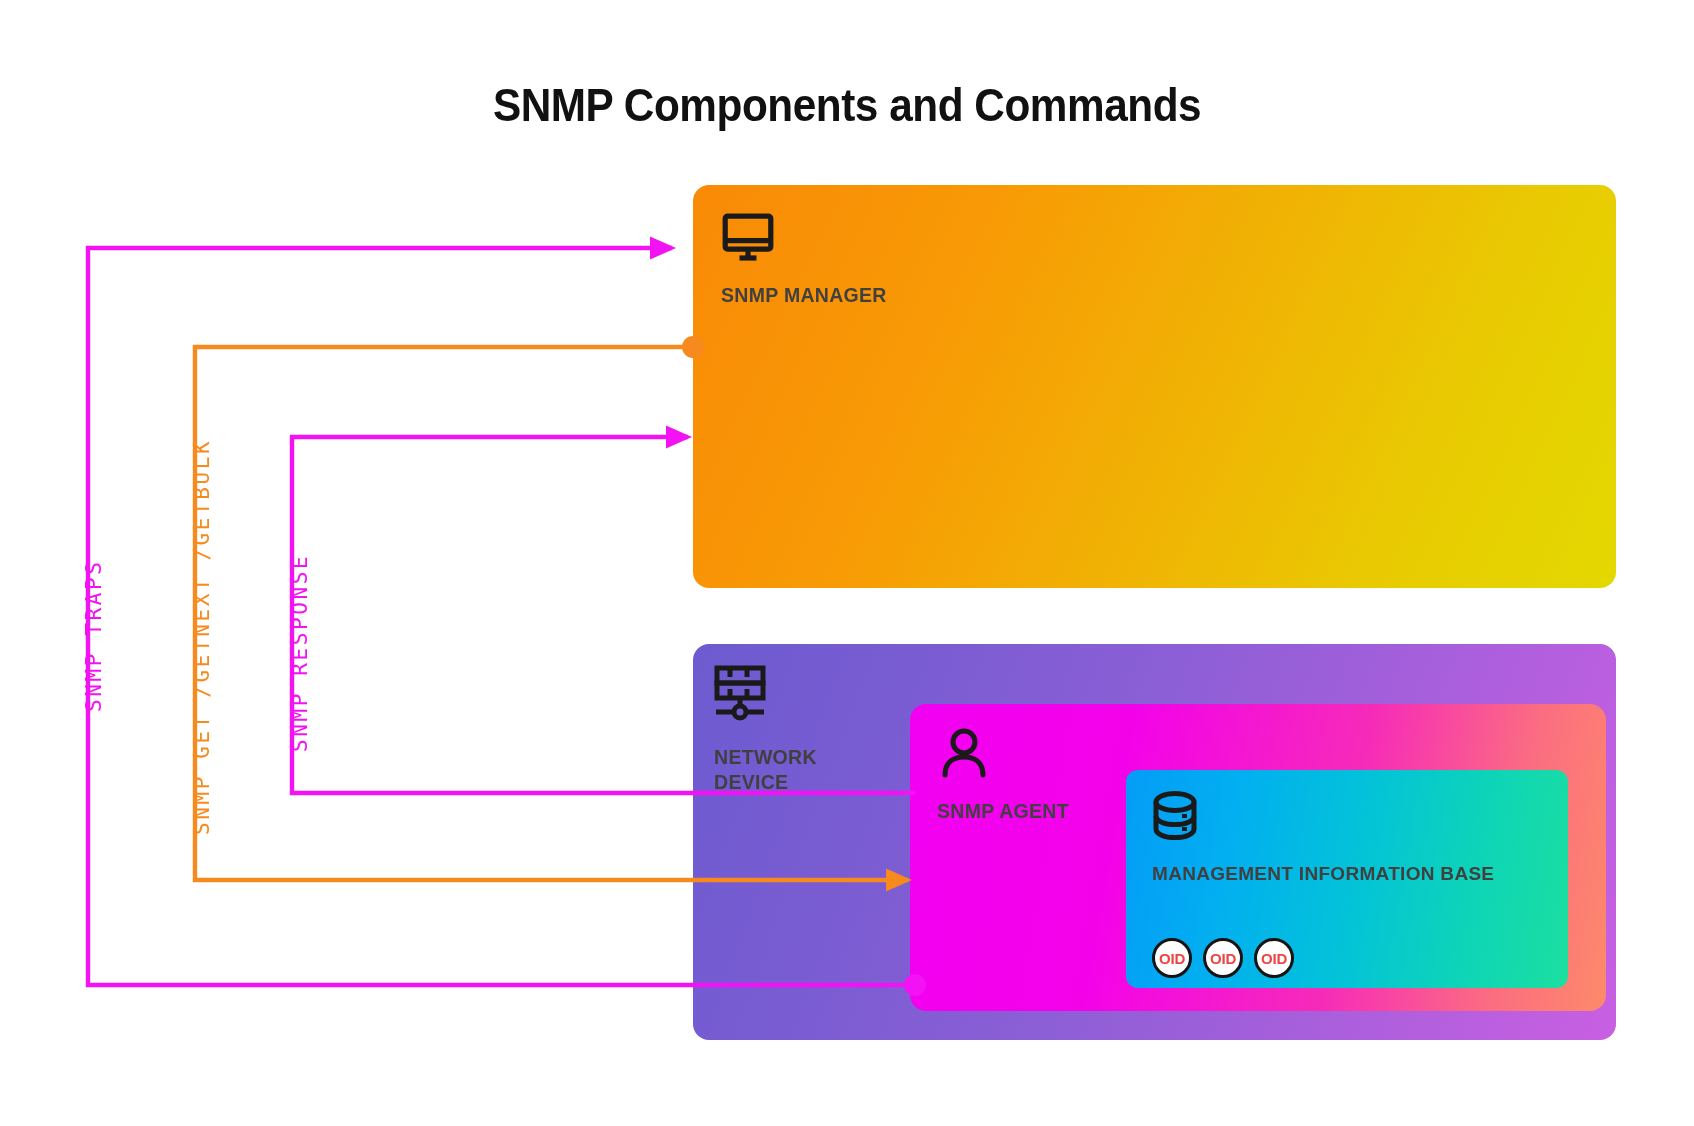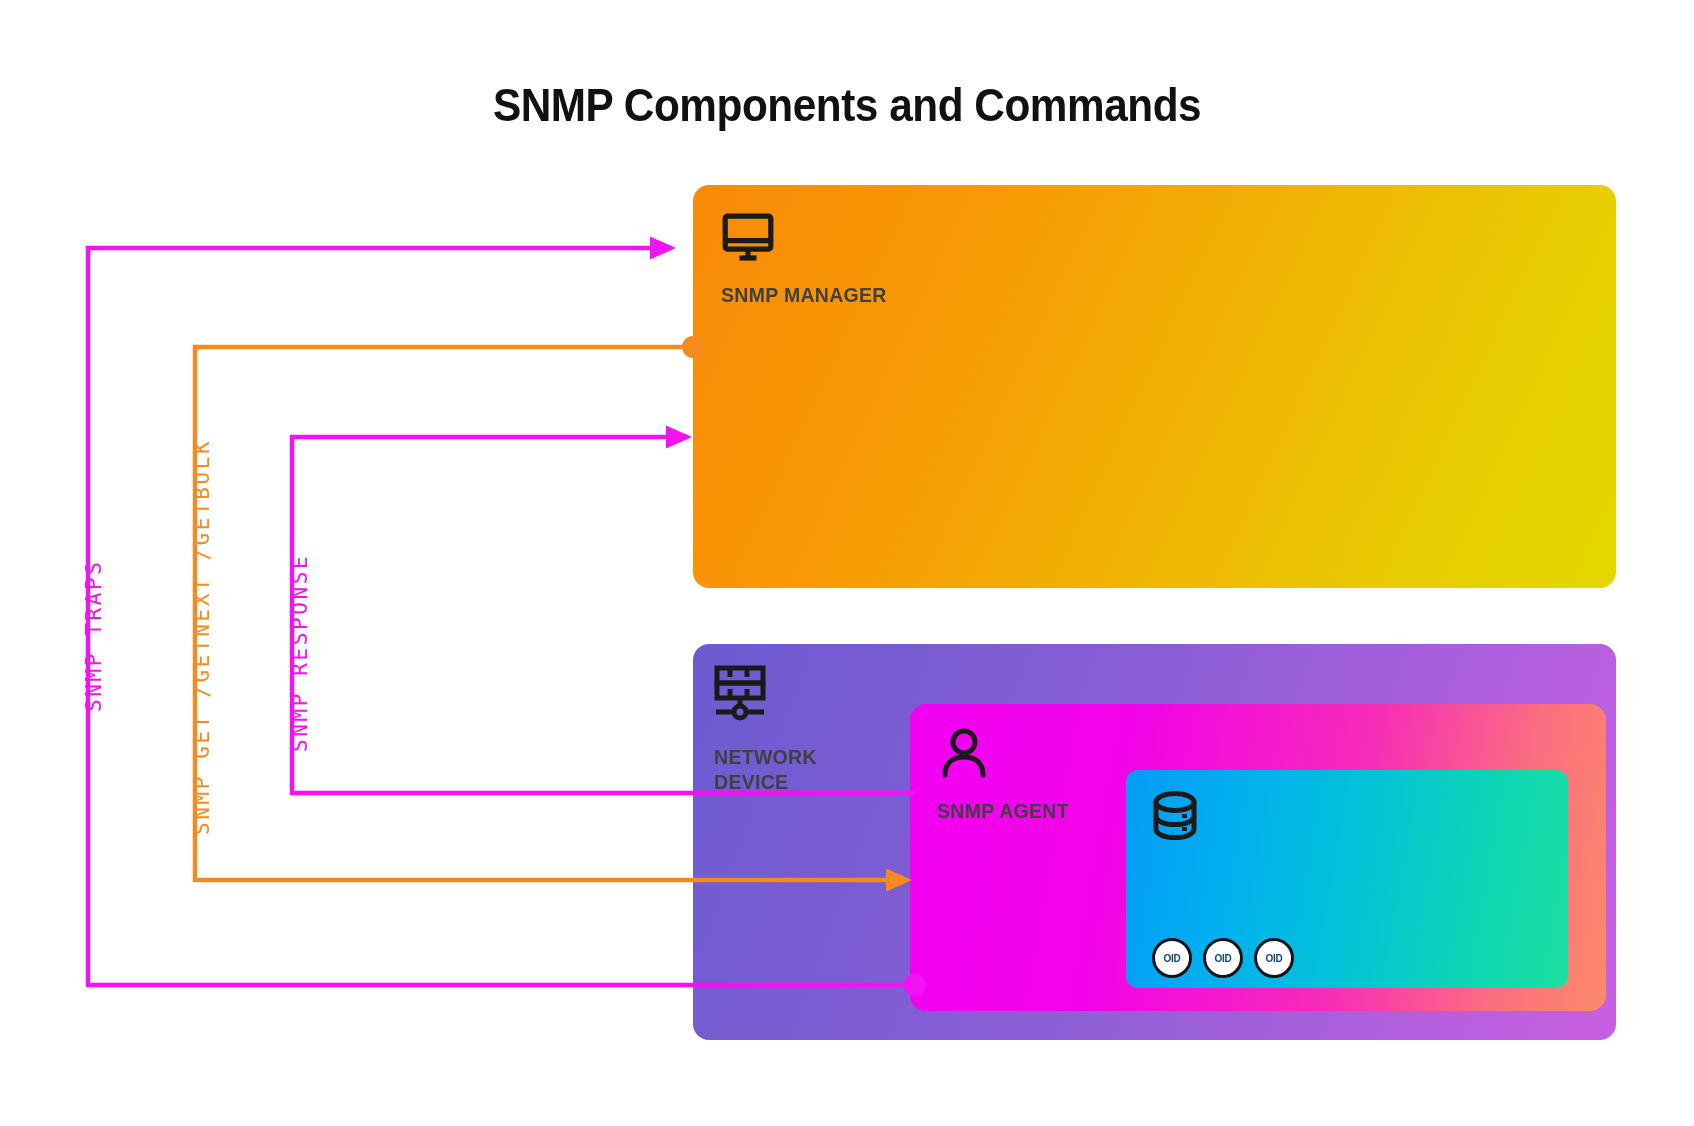--- a/index.html
+++ b/index.html
@@ -118,22 +118,22 @@
     width: 40px;
     height: 40px;
     border-radius: 50%;
     background: #FFFFFF;
     border: 3.2px solid #141414;
     display: flex;
     align-items: center;
     justify-content: center;
     font-family: "Liberation Sans", sans-serif;
     font-weight: bold;
-    font-size: 10px;
-    color: #0c4a6e;
+    font-size: 15px;
+    color: #ef4444;
     box-sizing: border-box;
     letter-spacing: -0.2px;
   }
 
   
   #connectors {
     position: absolute;
     left: 0; top: 0;
     width: 1694px;
     height: 1126px;
@@ -214,20 +214,21 @@
   <div class="panel" id="mib-box"></div>
   <div class="panel-icon" id="mib-icon">
     <svg width="46" height="52" viewBox="0 0 46 52" fill="none" xmlns="http://www.w3.org/2000/svg">
       <ellipse cx="23" cy="12" rx="19" ry="8.6" stroke="#1A1A1A" stroke-width="5"></ellipse>
       <path d="M4 12 V26 C4 31 12.5 34.6 23 34.6 C33.5 34.6 42 31 42 26 V12" stroke="#1A1A1A" stroke-width="5"></path>
       <path d="M4 26 V39 C4 44 12.5 47.6 23 47.6 C33.5 47.6 42 44 42 39 V26" stroke="#1A1A1A" stroke-width="5"></path>
       <line x1="30" y1="26" x2="35" y2="26" stroke="#1A1A1A" stroke-width="4"></line>
       <line x1="30" y1="39" x2="35" y2="39" stroke="#1A1A1A" stroke-width="4"></line>
     </svg>
   </div>
+  <div class="panel-label" id="mib-label">MANAGEMENT INFORMATION BASE</div>
 
   <div id="oid-row">
     <div class="oid-chip">OID</div>
     <div class="oid-chip">OID</div>
     <div class="oid-chip">OID</div>
   </div>
 
   <svg id="connectors" viewBox="0 0 1694 1126" xmlns="http://www.w3.org/2000/svg">
     <defs>
       <marker id="arrow-magenta" viewBox="0 0 10 10" refX="8.4" refY="5" markerWidth="6" markerHeight="6" orient="auto-start-reverse">

